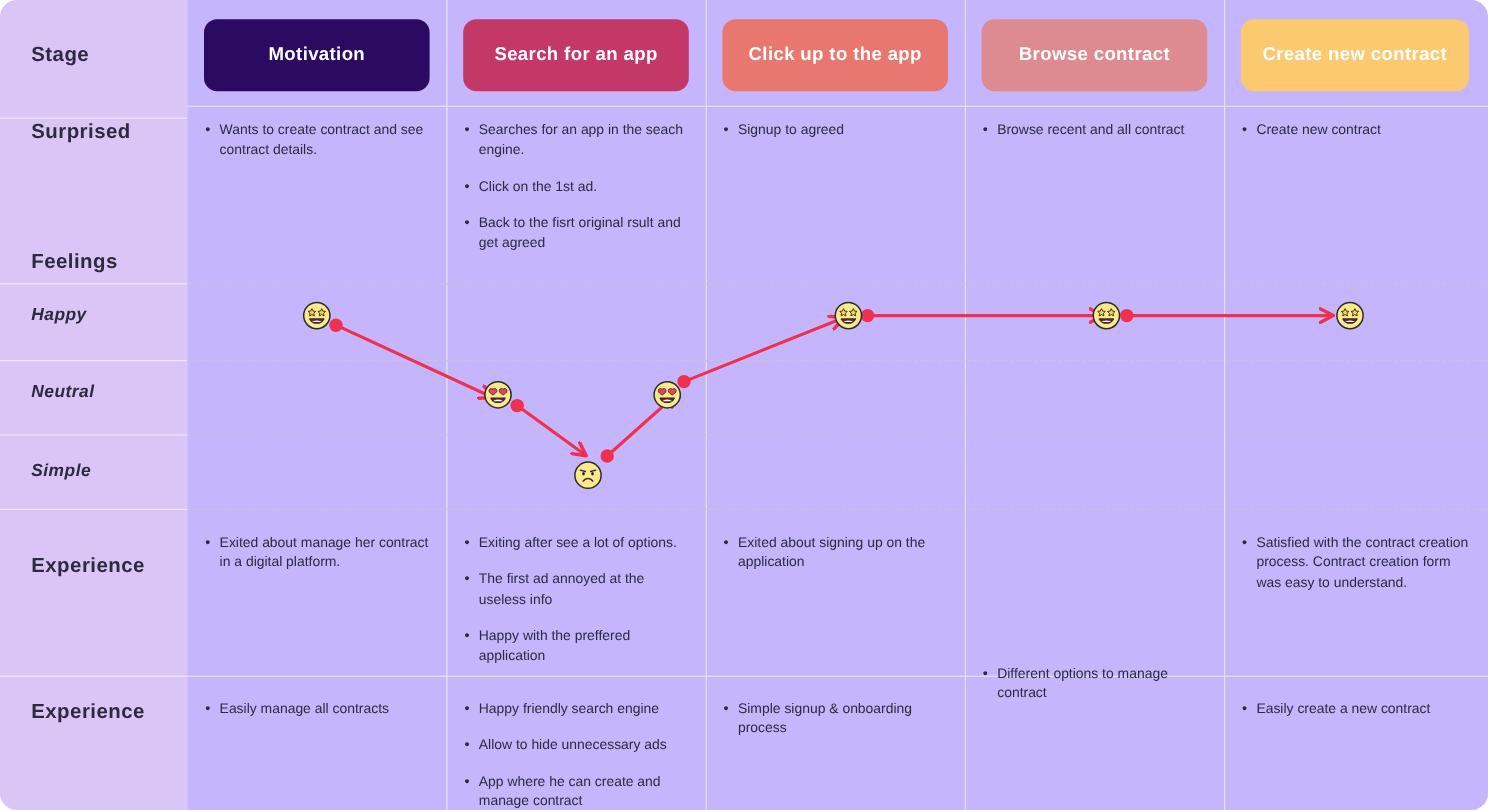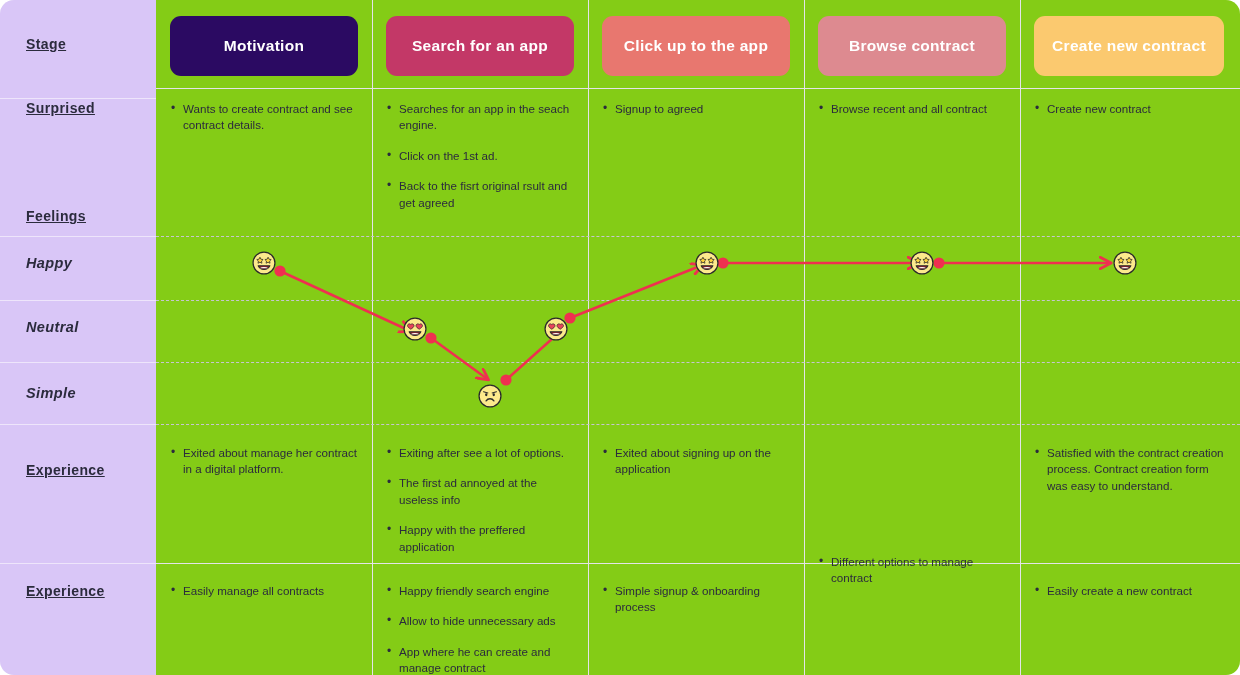--- a/index.html
+++ b/index.html
@@ -25,44 +25,43 @@
     background: #d9c6f7;
     position: relative;
     z-index: 3;
   }
   .side-row {
     position: absolute; left: 0; width: 100%;
     display: flex; align-items: flex-start;
     padding-left: 26px;
   }
   .side-label {
-    font-size: 14px;
+    font-size: 17px;
     font-weight: bold;
     color: #2b2b3d;
     letter-spacing: 0.4px;
     line-height: 1.2;
-    text-decoration: underline;
   }
   .side-sub {
     font-size: 14.5px;
     font-weight: bold;
     color: #2b2b3d;
     letter-spacing: 0.4px;
     font-style: italic;
   }
   .side-div {
     position: absolute; left: 0; width: 100%;
     height: 1px; background: rgba(255,255,255,0.55);
   }
 
   
   .grid {
     position: relative;
     flex: 1 1 auto;
-    background: #84cc16;
+    background: #c4b5fd;
     padding-left: 27px;
   }
 
   
   .vline {
     position: absolute; top: 0; bottom: 0; width: 1px;
     background: #e4e4e8;
   }
 
   

